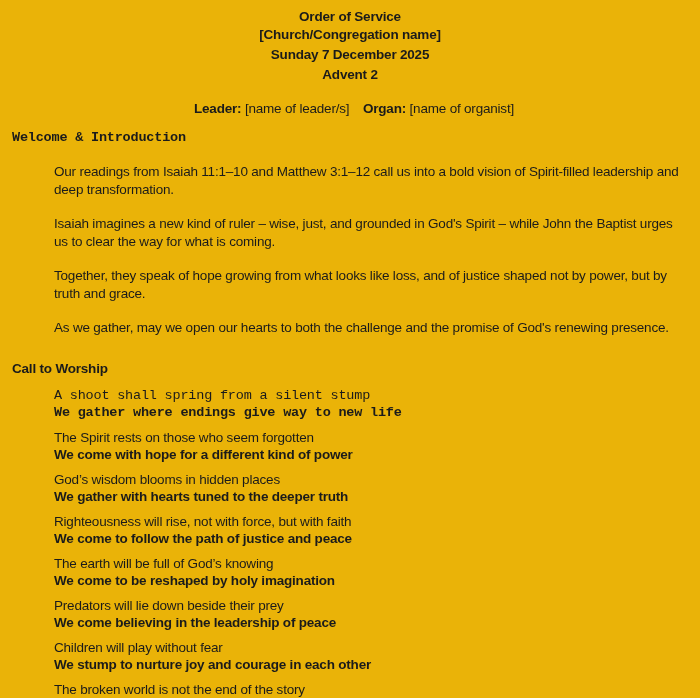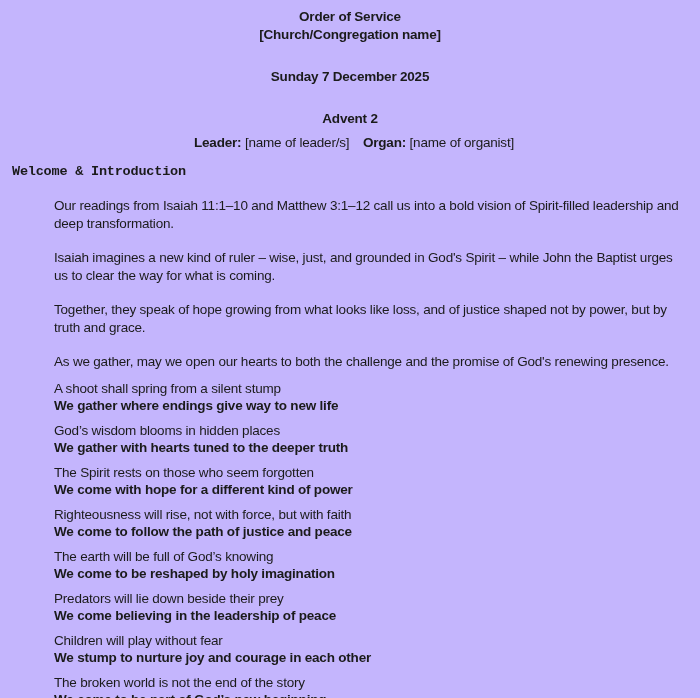--- a/index.html
+++ b/index.html
@@ -17,34 +17,34 @@
     letter-spacing: -0.2px;
     color: #1b1b1b;
     -webkit-font-smoothing: antialiased;
   }
   .page {
     width: 700px;
     height: 698px;
     box-sizing: border-box;
     padding-top: 8px;
     overflow: hidden;
-    background: #c4b5fd;
+    background: #eab308;
   }
   
   .doc-header {
     text-align: center;
     font-weight: bold;
     line-height: 18px;
   }
   .doc-header .hline { margin: 0; }
-  .doc-header .gap { margin-top: 24px; }
+  .doc-header .gap { margin-top: 2px; }
   .leader-line {
     text-align: center;
     line-height: 18px;
-    margin-top: 6px;
+    margin-top: 16px;
     font-weight: normal;
     padding-left: 8px;
   }
   .leader-line .lbl { font-weight: bold; }
   .leader-line .organ-lbl { margin-left: 10px; }
   
   .section-heading {
     font-weight: bold;
     margin-left: 12px;
     line-height: 18px;
@@ -57,21 +57,21 @@
   }
   .para {
     line-height: 18px;
     margin-top: 16px;
   }
   .couplet {
     line-height: 17px;
     margin-top: 8px;
   }
   .couplet .response { font-weight: bold; }
-  .first-couplet { margin-top: 9px; }
+  .first-couplet { margin-top: 9px; font-family: Liberation Mono, monospace; }
   .closing .response { font-weight: bold; }
 </style>
 </head>
 <body>
 
 <div class="page">
 
   <div class="doc-header">
     <div class="hline">Order of Service</div>
     <div class="hline">[Church/Congregation name]</div>
@@ -86,35 +86,36 @@
   </div>
 
   <div class="section-heading welcome-heading">Welcome &amp; Introduction</div>
   <div class="indent">
     <div class="para">Our readings from Isaiah 11:1–10 and Matthew 3:1–12 call us into a bold vision of Spirit-filled leadership and deep transformation.</div>
     <div class="para">Isaiah imagines a new kind of ruler – wise, just, and grounded in God's Spirit – while John the Baptist urges us to clear the way for what is coming.</div>
     <div class="para">Together, they speak of hope growing from what looks like loss, and of justice shaped not by power, but by truth and grace.</div>
     <div class="para">As we gather, may we open our hearts to both the challenge and the promise of God's renewing presence.</div>
   </div>
 
+  <div class="section-heading ctw-heading">Call to Worship</div>
   <div class="indent">
 
     <div class="couplet first-couplet">
       <div class="call">A shoot shall spring from a silent stump</div>
       <div class="response">We gather where endings give way to new life</div>
     </div>
 
     <div class="couplet">
-      <div class="call">God’s wisdom blooms in hidden places</div>
-      <div class="response">We gather with hearts tuned to the deeper truth</div>
+      <div class="call">The Spirit rests on those who seem forgotten</div>
+      <div class="response">We come with hope for a different kind of power</div>
     </div>
 
     <div class="couplet">
-      <div class="call">The Spirit rests on those who seem forgotten</div>
-      <div class="response">We come with hope for a different kind of power</div>
+      <div class="call">God’s wisdom blooms in hidden places</div>
+      <div class="response">We gather with hearts tuned to the deeper truth</div>
     </div>
 
     <div class="couplet">
       <div class="call">Righteousness will rise, not with force, but with faith</div>
       <div class="response">We come to follow the path of justice and peace</div>
     </div>
 
     <div class="couplet">
       <div class="call">The earth will be full of God’s knowing</div>
       <div class="response">We come to be reshaped by holy imagination</div>

